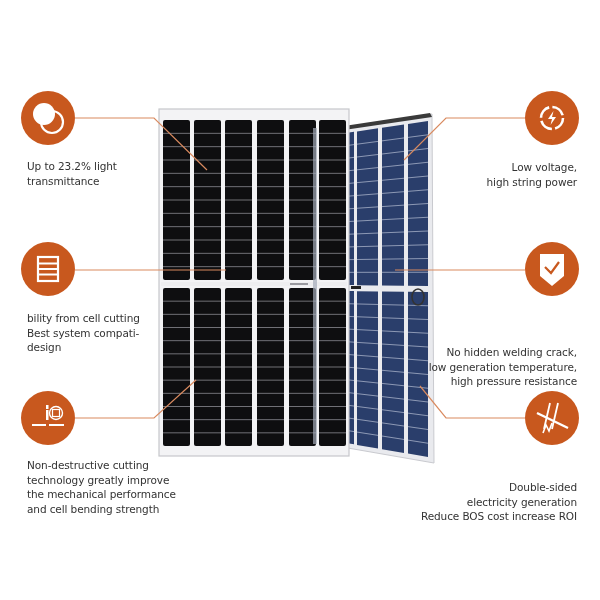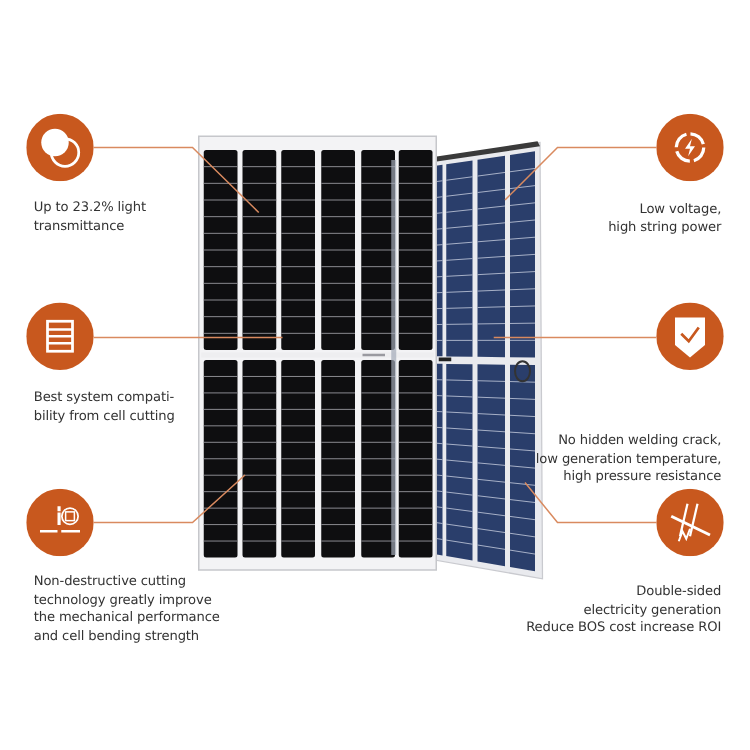--- a/index.html
+++ b/index.html
@@ -355,40 +355,41 @@
       <polyline points="18,42 21,34 24,40 27,32" fill="none" stroke="#ffffff" stroke-width="1.6"></polyline>
     </svg>
   </div>
 
   <div class="feature-text left" style="left:27px; top:159px;">
     <span>Up to 23.2% light</span>
     <span>transmittance</span>
   </div>
 
   <div class="feature-text left" style="left:27px; top:311px;">
+    <span>bility from cell cutting</span>
     <span>Best system compati-</span>
-    <span>bility from cell cutting</span>
+    <span>design</span>
   </div>
 
   <div class="feature-text right" style="right:23px; top:160px;">
     <span>Low voltage,</span>
     <span>high string power</span>
   </div>
 
   <div class="feature-text left" style="left:27px; top:458px;">
     <span>Non-destructive cutting</span>
     <span>technology greatly improve</span>
     <span>the mechanical performance</span>
     <span>and cell bending strength</span>
   </div>
 
   <div class="feature-text right" style="right:23px; top:310px;margin-top:35px;">
     <span>No hidden welding crack,</span>
     <span>low generation temperature,</span>
     <span>high pressure resistance</span>
   </div>
 
-  <div class="feature-text right" style="right:23px; top:466px;">
+  <div class="feature-text right" style="right:23px; top:480px;">
     <span>Double-sided</span>
     <span>electricity generation</span>
     <span>Reduce BOS cost increase ROI</span>
   </div>
 </div>
 
 </body></html>

